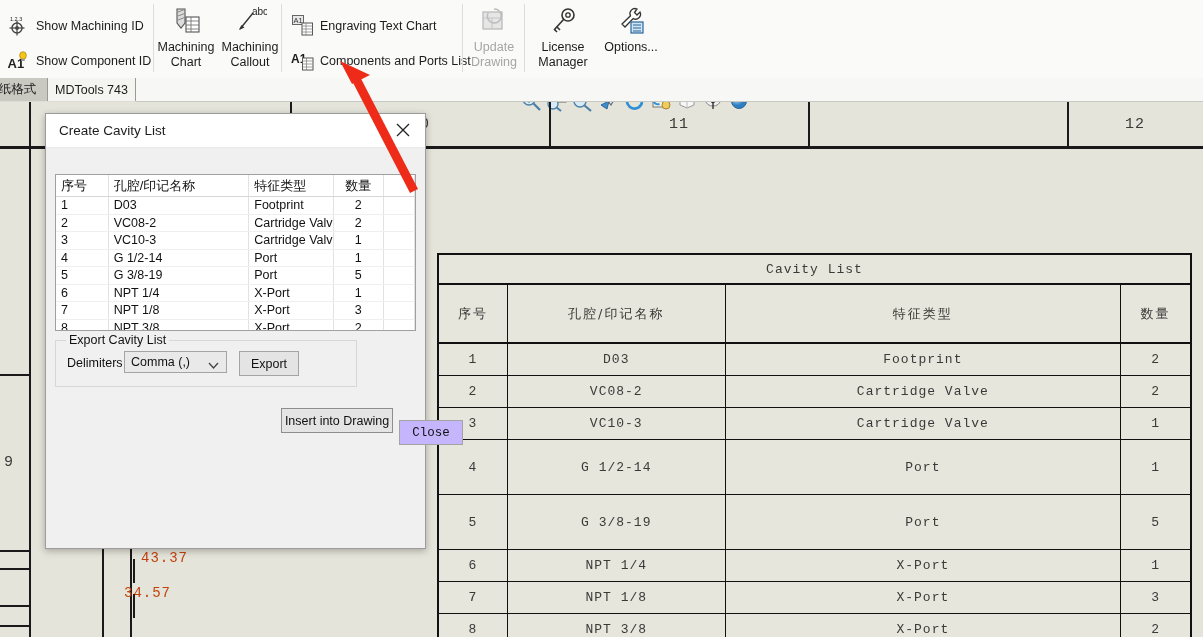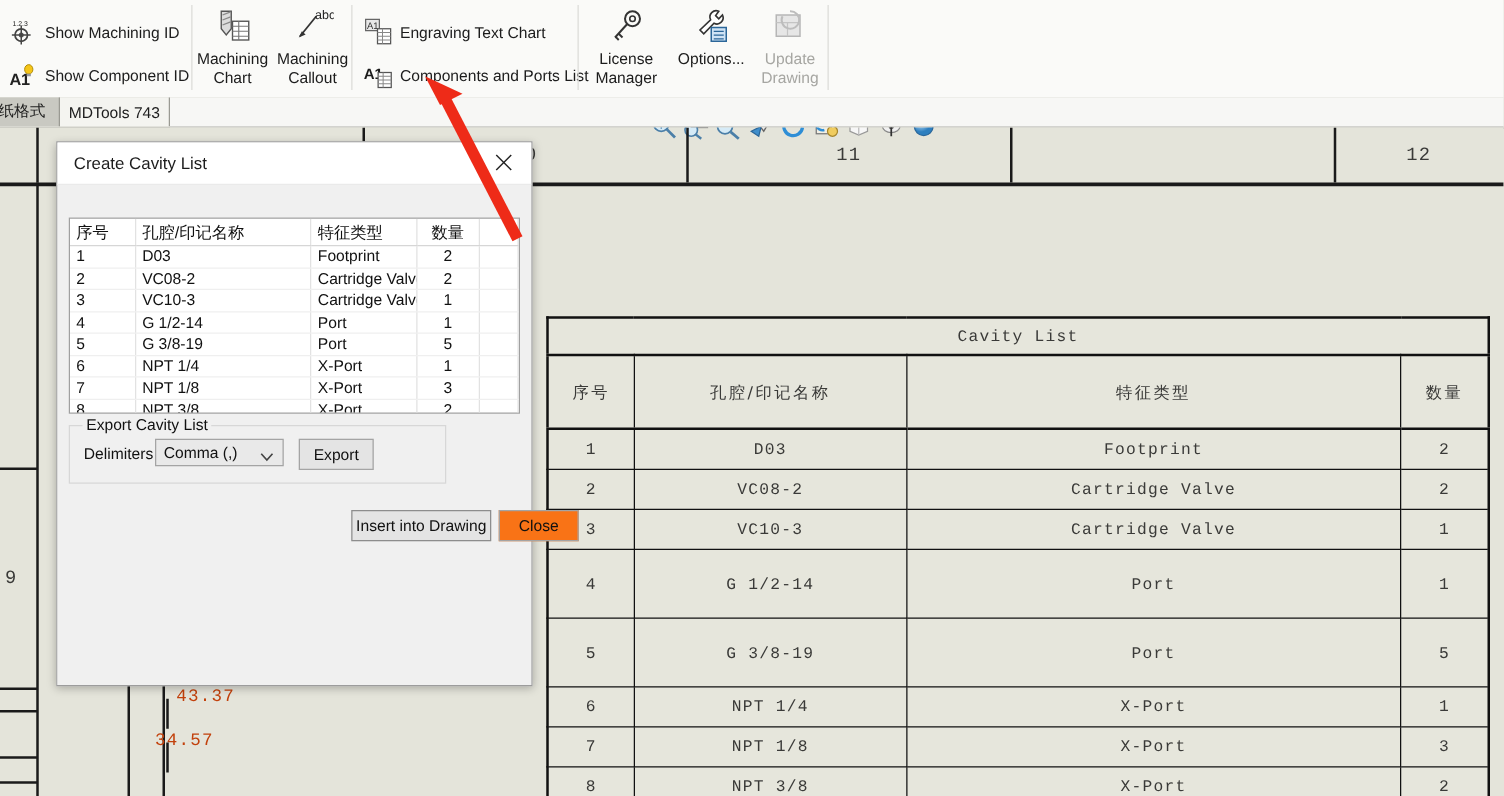--- a/index.html
+++ b/index.html
@@ -174,23 +174,23 @@
     position:absolute;left:183px;top:10px;width:58px;height:23px;
     background:#e4e4e4;border:1px solid #a4a4a4;font-size:12.5px;color:#111;
     display:flex;align-items:center;justify-content:center;cursor:default;
   }
   #btn-insert{
     position:absolute;left:235px;top:260px;width:110px;height:23px;
     background:#e4e4e4;border:1px solid #8d8d8d;font-size:12.5px;color:#111;
     display:flex;align-items:center;justify-content:center;cursor:default;
   }
   #btn-close{
-    position:absolute;left:353px;top:260px;width:62px;height:23px;
-    background:#f97316;border:1px solid #a4a4a4;font-size:12.5px;color:#111;
-    display:flex;align-items:center;justify-content:center;cursor:default;
+    position:absolute;left:353px;top:272px;width:62px;height:23px;
+    background:#c4b5fd;border:1px solid #a4a4a4;font-size:12.5px;color:#111;
+    display:flex;align-items:center;justify-content:center;cursor:default;font-family:Liberation Mono, monospace;
   }
 
   
   #redarrow{position:absolute;left:0;top:0;width:1203px;height:637px;pointer-events:none;}
 </style>
 </head>
 <body>
 
 <div id="ribbon">
 
@@ -297,20 +297,35 @@
           <line x1="11.5" y1="12" x2="22" y2="12" stroke="#888" stroke-width=".8"></line>
           <line x1="11.5" y1="15" x2="22" y2="15" stroke="#888" stroke-width=".8"></line>
           <line x1="11.5" y1="18" x2="22" y2="18" stroke="#888" stroke-width=".8"></line>
           <line x1="15.5" y1="9" x2="15.5" y2="21" stroke="#888" stroke-width=".8"></line>
         </svg>
       </span>
       <span>Cavity List</span>
     </div>
   </div>
 
+  <div class="rgroup sep" id="grp-update">
+    <div class="bigbtn disabled">
+      <span class="ic">
+        <svg width="34" height="34" viewBox="0 0 34 34">
+          <rect x="6" y="7" width="19" height="17" fill="#e6e6e6" stroke="#b6b6b6" stroke-width="1.2"></rect>
+          <line x1="6" y1="13" x2="25" y2="13" stroke="#c4c4c4" stroke-width="1"></line>
+          <line x1="15" y1="13" x2="15" y2="24" stroke="#c4c4c4" stroke-width="1"></line>
+          <path d="M17 4 a7 7 0 1 1 -6 4" fill="none" stroke="#bdbdbd" stroke-width="1.6"></path>
+        </svg>
+      </span>
+      <span>Update</span>
+      <span class="lbl2">Drawing</span>
+    </div>
+  </div>
+
   <div class="rgroup" id="grp-tools">
     <div class="bigbtn">
       <span class="ic">
         <svg width="34" height="34" viewBox="0 0 34 34">
           <circle cx="22" cy="10" r="6" fill="none" stroke="#333" stroke-width="1.6"></circle>
           <circle cx="22" cy="10" r="2.2" fill="none" stroke="#333" stroke-width="1.3"></circle>
           <line x1="18" y1="14" x2="8" y2="25" stroke="#333" stroke-width="1.6"></line>
           <line x1="11" y1="22" x2="14" y2="25" stroke="#333" stroke-width="1.6"></line>
           <line x1="8.5" y1="24.5" x2="11" y2="27" stroke="#333" stroke-width="1.6"></line>
         </svg>
@@ -322,35 +337,20 @@
       <span class="ic">
         <svg width="34" height="34" viewBox="0 0 34 34">
           <path d="M23 4 a5 5 0 0 0 -6.5 6.8 L8 19 l3 3 l8.2 -8.4 A5 5 0 0 0 26 7 l-3 3 l-2.5 -2.5 z" fill="#fff" stroke="#333" stroke-width="1.3"></path>
           <rect x="17" y="17" width="12" height="11" fill="#cfe3f5" stroke="#2b6699" stroke-width="1.2"></rect>
           <line x1="19" y1="20" x2="27" y2="20" stroke="#2b6699" stroke-width="1"></line>
           <line x1="19" y1="23" x2="27" y2="23" stroke="#2b6699" stroke-width="1"></line>
           <line x1="19" y1="26" x2="27" y2="26" stroke="#2b6699" stroke-width="1"></line>
         </svg>
       </span>
       <span>Options...</span>
-    </div>
-  </div>
-
-  <div class="rgroup sep" id="grp-update">
-    <div class="bigbtn disabled">
-      <span class="ic">
-        <svg width="34" height="34" viewBox="0 0 34 34">
-          <rect x="6" y="7" width="19" height="17" fill="#e6e6e6" stroke="#b6b6b6" stroke-width="1.2"></rect>
-          <line x1="6" y1="13" x2="25" y2="13" stroke="#c4c4c4" stroke-width="1"></line>
-          <line x1="15" y1="13" x2="15" y2="24" stroke="#c4c4c4" stroke-width="1"></line>
-          <path d="M17 4 a7 7 0 1 1 -6 4" fill="none" stroke="#bdbdbd" stroke-width="1.6"></path>
-        </svg>
-      </span>
-      <span>Update</span>
-      <span class="lbl2">Drawing</span>
     </div>
   </div>
 </div>
 
 <div id="tabstrip">
   <div class="tab" id="tab-paper">
     <span>纸格式</span>
   </div>
   <div class="tab" id="tab-mdtools">
     <span>MDTools 743</span>

